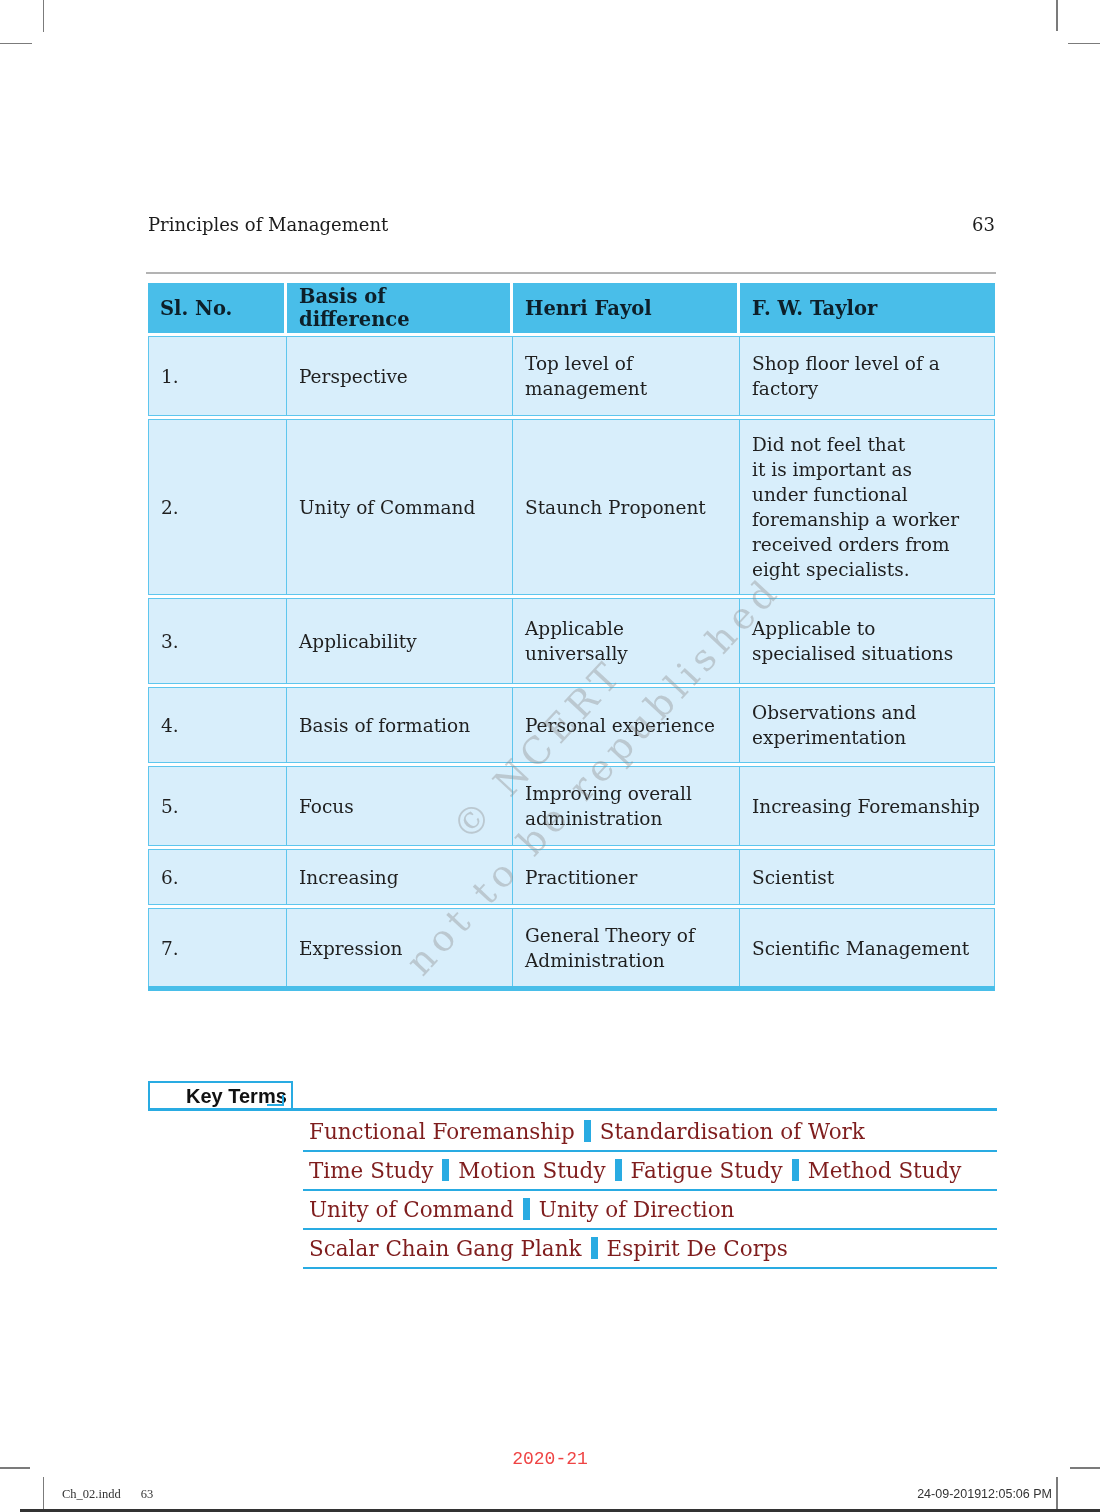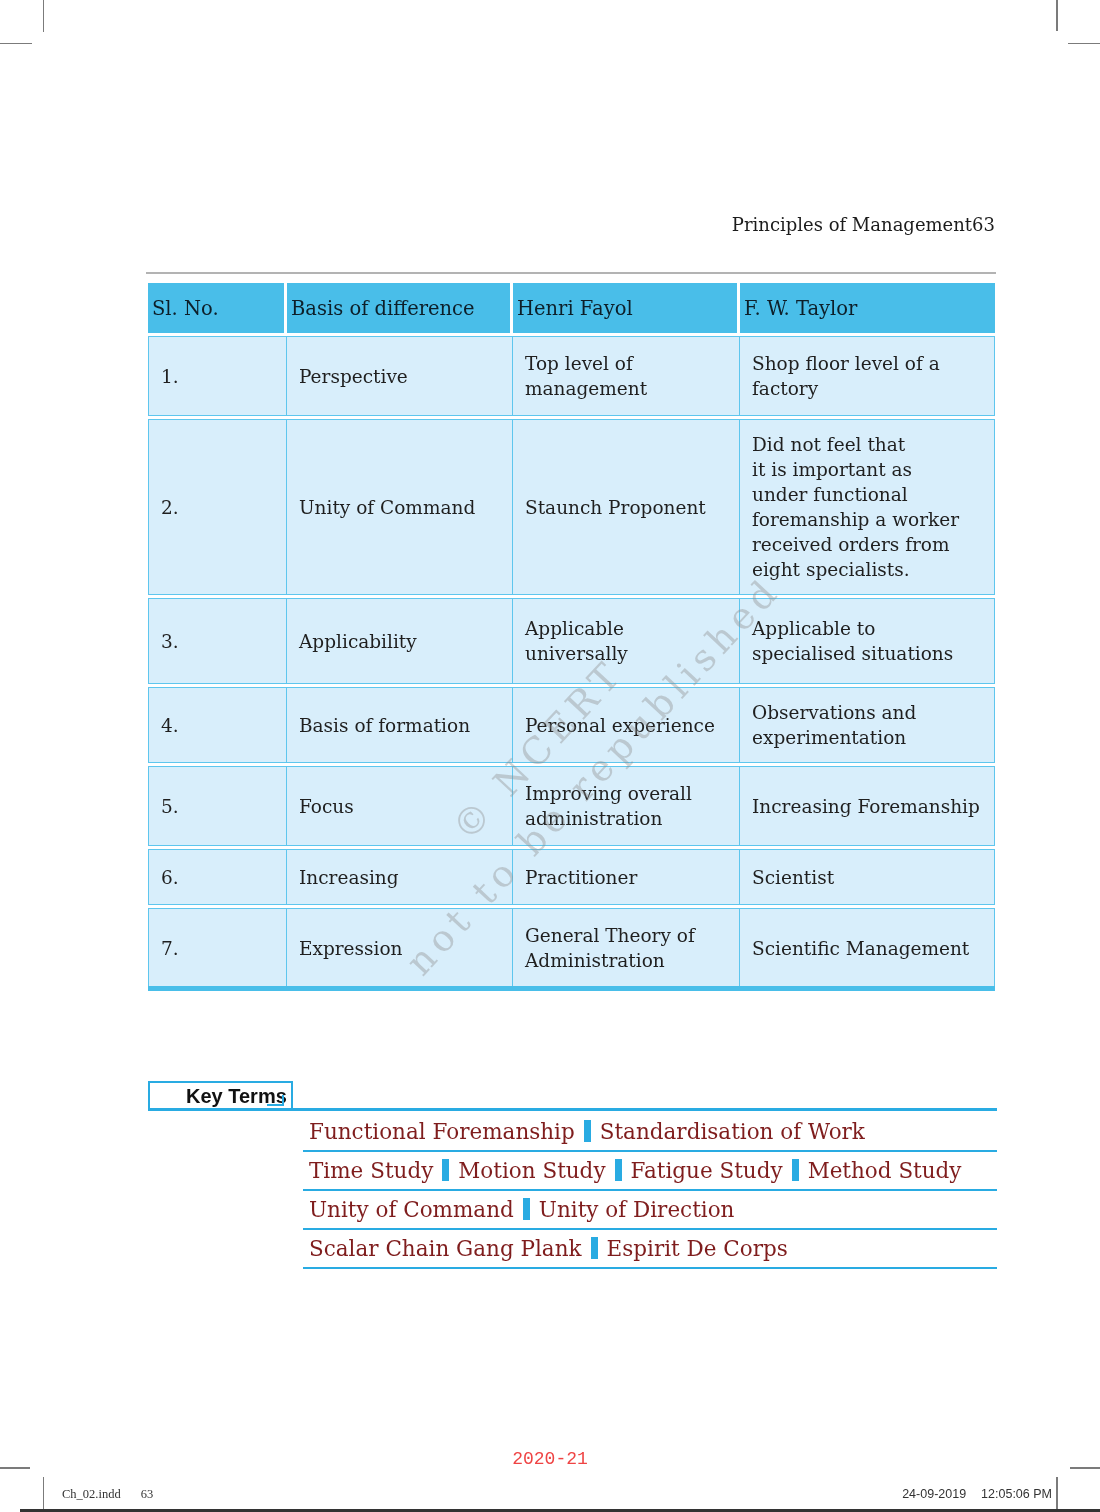--- a/index.html
+++ b/index.html
@@ -5,36 +5,36 @@
   html,body{margin:0;padding:0;background:#ffffff;}
   .page{
     position:relative;width:1100px;height:1512px;background:#ffffff;overflow:hidden;
     font-family:"DejaVu Serif", serif;color:#1e1e1e;
   }
   
   .crop{position:absolute;background:#7b7b7b;}
   
   .running-header{
     position:absolute;left:148px;right:105px;top:214px;
-    display:flex;justify-content:flex-end;align-items:baseline;
+    display:flex;justify-content:space-between;align-items:baseline;
     font-size:18px;color:#1c1c1c;
   }
   
   .table-top-rule{position:absolute;left:146px;top:272px;width:850px;height:2px;background:#b3b3b3;}
   table.cmp{
     position:absolute;left:148px;top:280px;width:847px;
     border-collapse:separate;border-spacing:0 3px;table-layout:fixed;
   }
   table.cmp col.c1{width:139px}
   table.cmp col.c2{width:226px}
   table.cmp col.c3{width:227px}
   table.cmp col.c4{width:255px}
   table.cmp th{
-    background:var(--header-bg);height:50px;padding:2px 10px 2px 4px;
-    text-align:left;vertical-align:middle;font-size:19.5px;font-weight:normal;color:#0d1f29;
+    background:var(--header-bg);height:50px;padding:2px 10px 2px 12px;
+    text-align:left;vertical-align:middle;font-size:19.5px;font-weight:bold;color:#0d1f29;
     border-right:3px solid #ffffff;box-sizing:border-box;
   }
   table.cmp th:last-child{border-right:none;}
   table.cmp td{
     background:var(--cell-bg);padding:8px 11px 8px 12px;box-sizing:border-box;
     vertical-align:middle;font-size:18.5px;line-height:25px;color:#1f1f1f;
     white-space:pre-line;
     border-top:1.5px solid var(--cell-border);
     border-bottom:1.5px solid var(--cell-border);
     border-right:1.5px solid var(--cell-border);
@@ -74,21 +74,21 @@
   .edition{
     position:absolute;left:0;right:0;top:1449px;text-align:center;
     font-family:Liberation Mono, monospace;font-size:18px;color:#ef4444;
   }
   .print-footer{
     position:absolute;left:62px;right:48px;top:1487px;
     display:flex;justify-content:space-between;
     font-family:"Liberation Sans", sans-serif;font-size:12.5px;color:#333;
   }
   .pf-left span{margin-right:20px;font-family:Liberation Serif, serif;}
-  .pf-right span{margin-left:15px;}
+  .pf-right span{}
   .bottom-bar{position:absolute;left:20px;right:0;bottom:0;height:3px;background:#333;}
 </style>
 </head>
 <body>
 
 <div class="page">
 
   <div class="crop" style="left:42.5px;top:0;width:1.5px;height:32px;"></div>
   <div class="crop" style="left:0;top:42.5px;width:32px;height:1.5px;"></div>
   <div class="crop" style="left:1056px;top:0;width:1.5px;height:31px;"></div>

